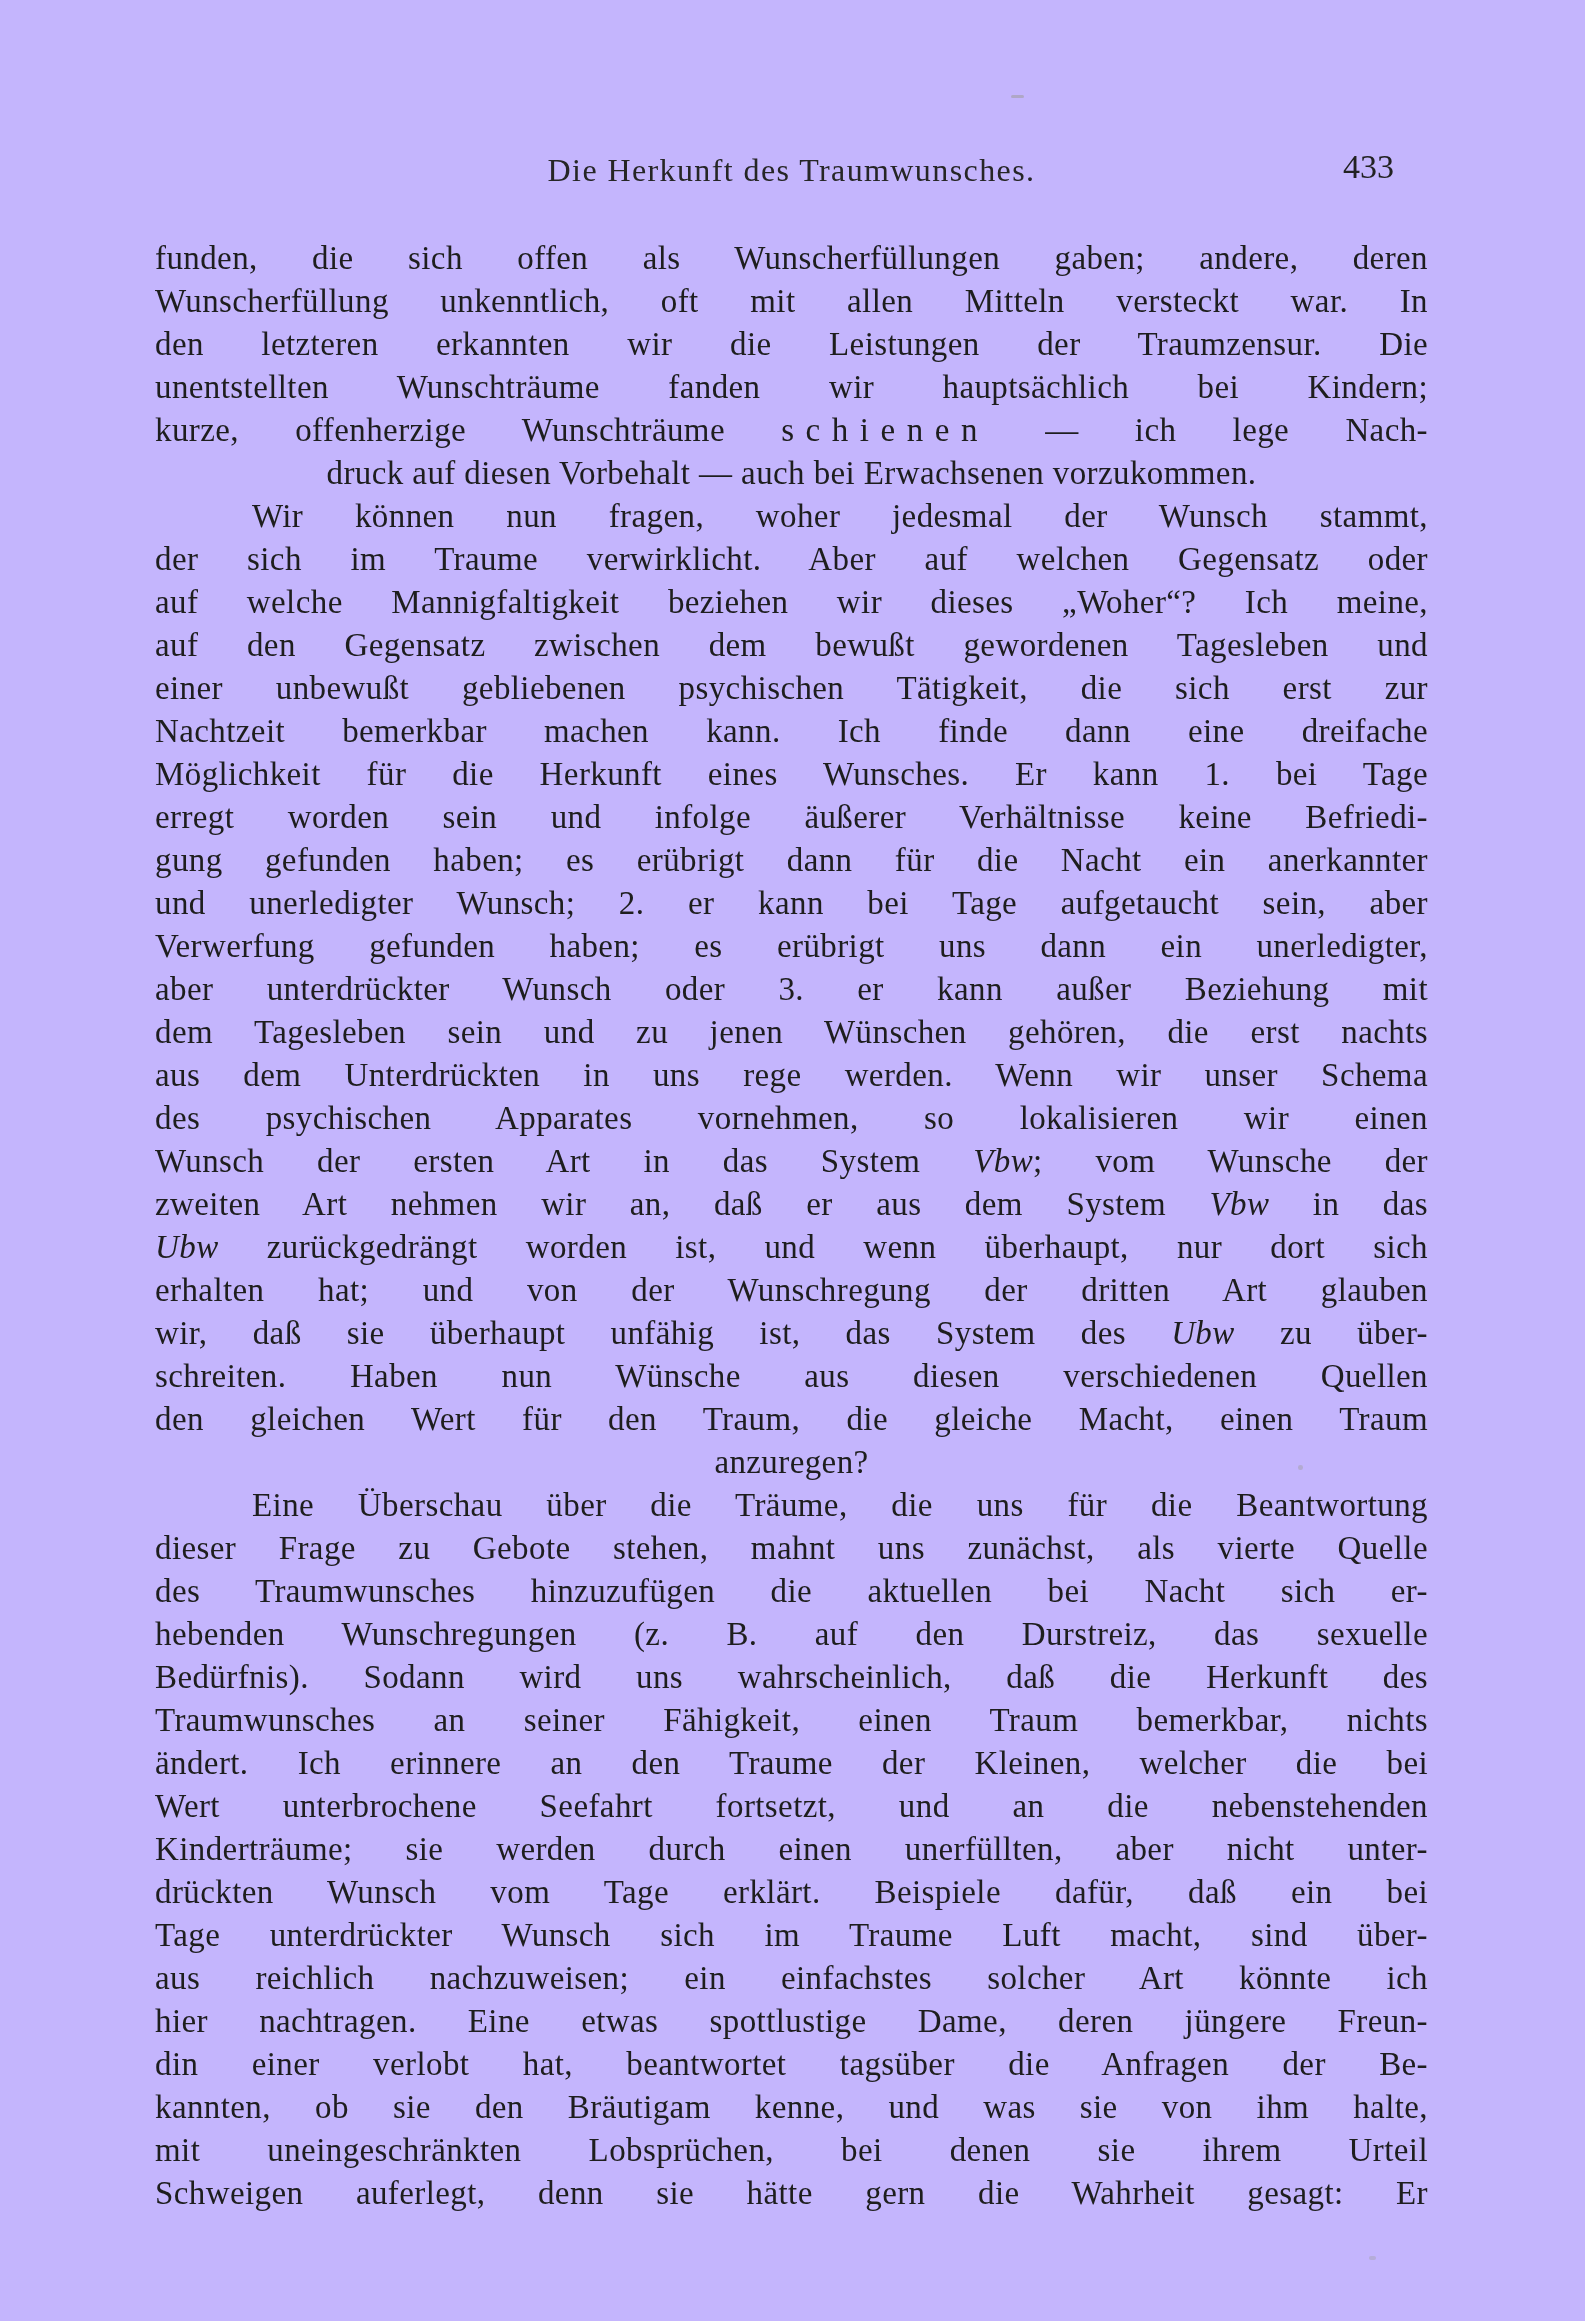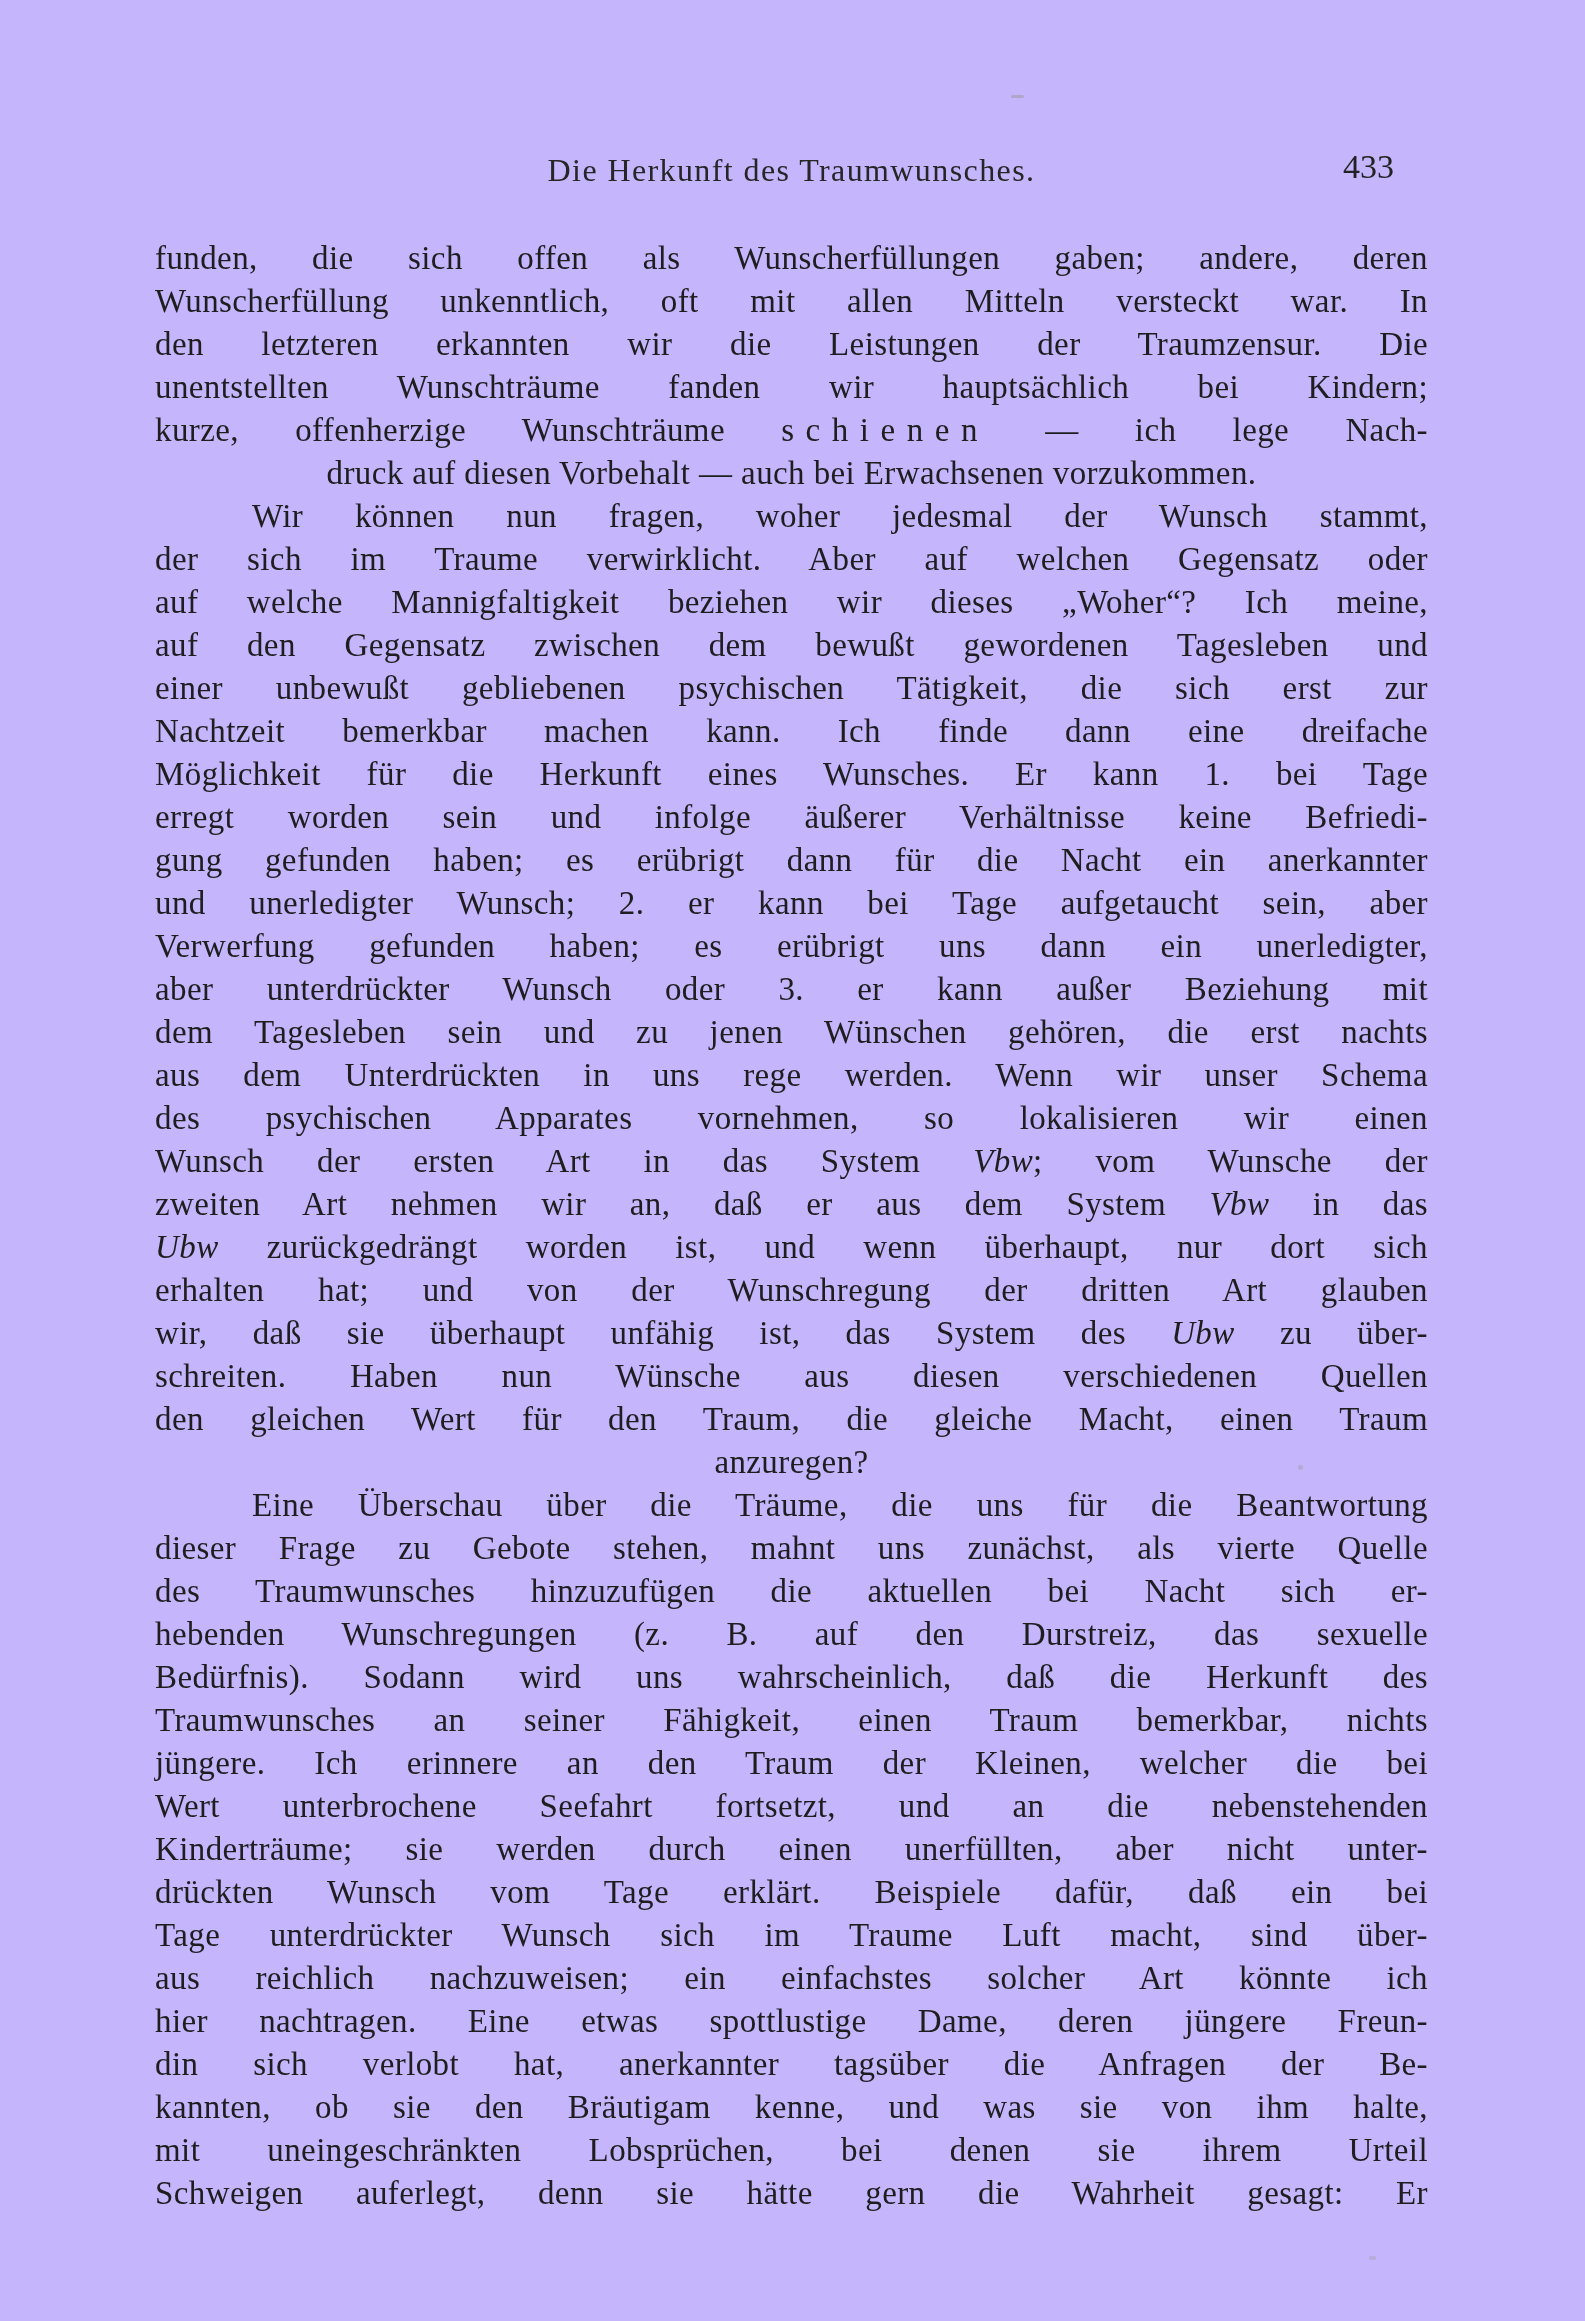--- a/index.html
+++ b/index.html
@@ -96,28 +96,28 @@
       <div class="line justify"><span>wir, daß sie überhaupt unfähig ist, das System des </span><span class="italic">Ubw</span><span> zu über-</span></div>
       <div class="line justify"><span>schreiten.  Haben nun Wünsche aus diesen verschiedenen Quellen</span></div>
       <div class="line justify"><span>den gleichen Wert für den Traum, die gleiche Macht, einen Traum</span></div>
       <div class="line"><span>anzuregen?</span></div>
       <div class="line justify indent"><span>Eine Überschau über die Träume, die uns für die Beantwortung</span></div>
       <div class="line justify"><span>dieser Frage zu Gebote stehen, mahnt uns zunächst, als vierte Quelle</span></div>
       <div class="line justify"><span>des Traumwunsches hinzuzufügen die aktuellen bei Nacht sich er-</span></div>
       <div class="line justify"><span>hebenden Wunschregungen (z. B. auf den Durstreiz, das sexuelle</span></div>
       <div class="line justify"><span>Bedürfnis).  Sodann wird uns wahrscheinlich, daß die Herkunft des</span></div>
       <div class="line justify"><span>Traumwunsches an seiner Fähigkeit, einen Traum bemerkbar, nichts</span></div>
-      <div class="line justify"><span>jüngere.  Ich erinnere an den Traum der Kleinen, welcher die bei</span></div>
+      <div class="line justify"><span>ändert.  Ich erinnere an den Traume der Kleinen, welcher die bei</span></div>
       <div class="line justify"><span>Wert unterbrochene Seefahrt fortsetzt, und an die nebenstehenden</span></div>
       <div class="line justify"><span>Kinderträume; sie werden durch einen unerfüllten, aber nicht unter-</span></div>
       <div class="line justify"><span>drückten Wunsch vom Tage erklärt.  Beispiele dafür, daß ein bei</span></div>
       <div class="line justify"><span>Tage unterdrückter Wunsch sich im Traume Luft macht, sind über-</span></div>
       <div class="line justify"><span>aus reichlich nachzuweisen; ein einfachstes solcher Art könnte ich</span></div>
       <div class="line justify"><span>hier nachtragen.  Eine etwas spottlustige Dame, deren jüngere Freun-</span></div>
-      <div class="line justify"><span>din sich verlobt hat, anerkannter tagsüber die Anfragen der Be-</span></div>
+      <div class="line justify"><span>din einer verlobt hat, beantwortet tagsüber die Anfragen der Be-</span></div>
       <div class="line justify"><span>kannten, ob sie den Bräutigam kenne, und was sie von ihm halte,</span></div>
       <div class="line justify"><span>mit uneingeschränkten Lobsprüchen, bei denen sie ihrem Urteil</span></div>
       <div class="line justify"><span>Schweigen auferlegt, denn sie hätte gern die Wahrheit gesagt: Er</span></div>
     </div>
 
   <div class="artifact" style="left:1011px; top:95px; width:13px; height:2.8px; opacity:.5;"></div>
   <div class="artifact" style="left:1298px; top:1465px; width:4.7px; height:4.7px; opacity:.4; border-radius:50%;"></div>
   <div class="artifact" style="left:1369px; top:2256px; width:6.5px; height:3.7px; opacity:.35;"></div>
 
 </div>

